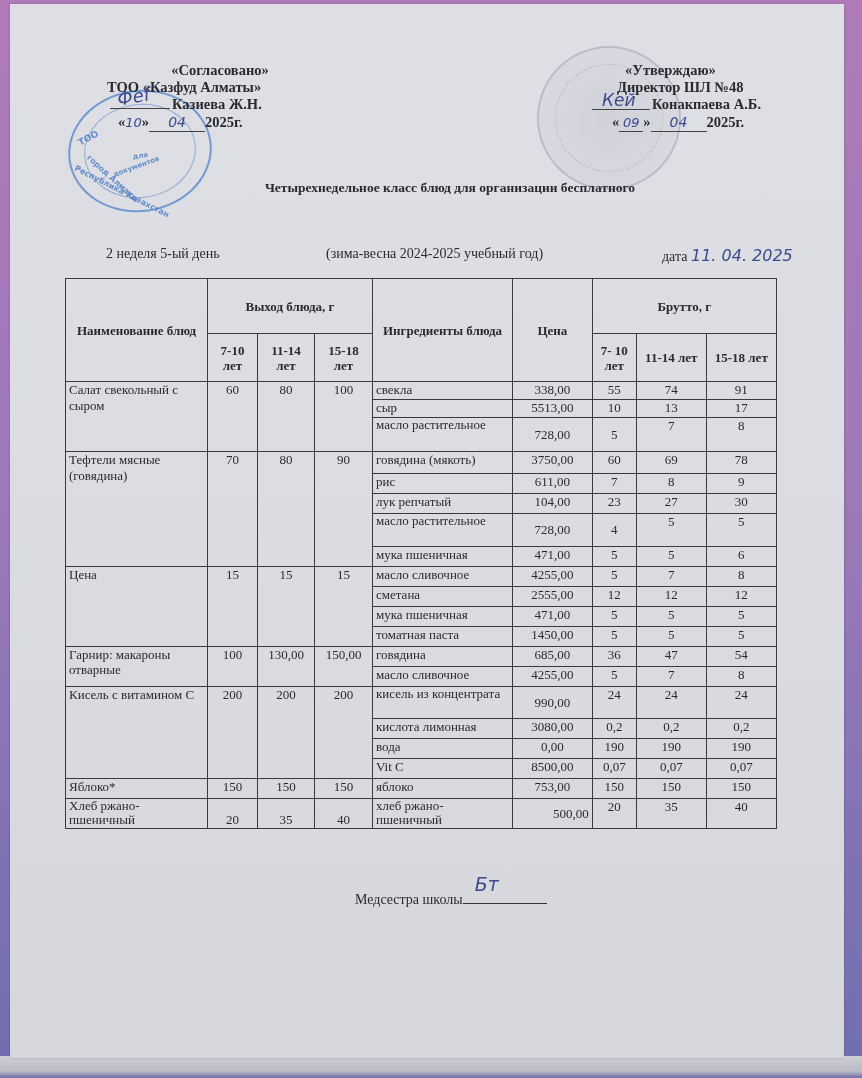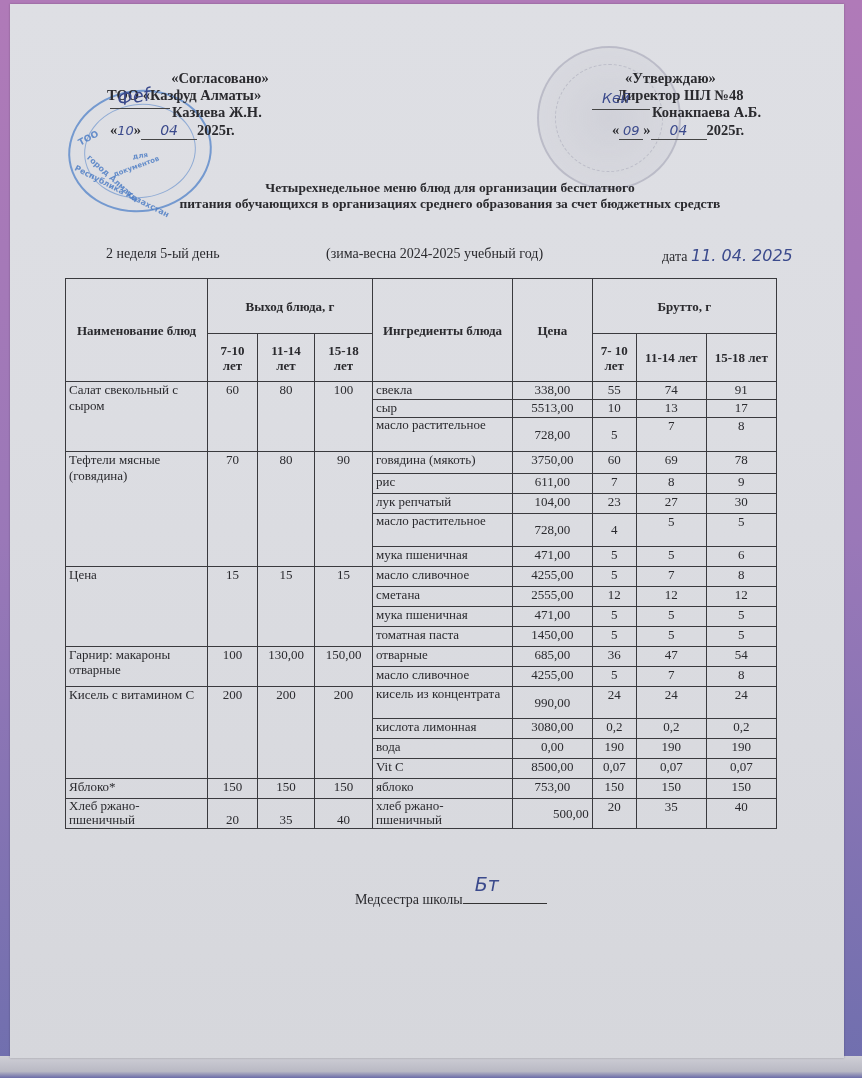--- a/index.html
+++ b/index.html
@@ -12,21 +12,21 @@
   .backdrop-bottom {
     position:absolute; left:0; right:0; bottom:0; height:22px;
     background: linear-gradient(180deg,#cfcfd6 0%,#b9b9c4 70%,#6b6ca8 100%);
   }
   .sheet {
     position:absolute; left:10px; top:4px; width:834px; height:1054px;
     background: linear-gradient(180deg,#dedfe4 0%,#dcdde2 40%,#d6d7dc 100%);
     box-shadow: 0 0 2px rgba(0,0,0,0.25);
   }
   .abs { position:absolute; }
-  .approval-block { font-size:14.5px; line-height:17px; font-weight:bold; text-align:left;margin-top:8px; }
+  .approval-block { font-size:14.5px; line-height:17px; font-weight:bold; text-align:left; }
   .stamp {
     position:absolute; border-radius:50%;
   }
   .stamp-left {
     left:58px; top:86px; width:140px; height:118px;
     border:2.5px solid rgba(80,130,200,0.75);
     transform: rotate(-8deg);
   }
   .stamp-left .inner {
     position:absolute; left:14px; top:12px; right:14px; bottom:12px;
@@ -78,35 +78,34 @@
   </div>
   <div class="stamp stamp-right">
     <div class="inner"></div>
   </div>
 
   <div class="abs approval-block" style="left:140px;top:58px;text-align:center;width:140px;">«Согласовано»</div>
   <div class="abs approval-block" style="left:97px;top:75px;">ТОО «Казфуд Алматы»</div>
   <div class="abs approval-block" style="left:162px;top:92px;">Казиева Ж.Н.</div>
   <div class="abs" style="left:100px;top:104px;width:60px;border-bottom:1px solid #444;"></div>
   <div class="sig" style="left:107px;top:82px;font-size:18px;transform:rotate(-10deg);">Фef</div>
-  <div class="abs approval-block" style="left:100px;top:110px;">
+  <div class="abs approval-block" style="left:108px;top:110px;">
     <span>«</span><span class="sig" style="position:relative;font-size:13px;font-weight:normal;">10</span><span>»</span><span style="display:inline-block;width:56px;border-bottom:1px solid #444;text-align:center;"><span class="sig" style="position:relative;font-size:14px;font-weight:normal;">04</span></span><span>2025г.</span>
   </div>
 
   <div class="abs approval-block" style="left:615px;top:58px;">«Утверждаю»</div>
   <div class="abs approval-block" style="left:607px;top:75px;">Директор ШЛ №48</div>
   <div class="abs" style="left:582px;top:105px;width:58px;border-bottom:1px solid #444;"></div>
-  <div class="sig" style="left:592px;top:86px;font-size:14px;">Кей</div>
+  <div class="sig" style="left:592px;top:86px;font-size:17px;">Кей</div>
   <div class="abs approval-block" style="left:642px;top:92px;">Конакпаева А.Б.</div>
   <div class="abs approval-block" style="left:602px;top:110px;">
     <span>«</span><span style="display:inline-block;width:24px;border-bottom:1px solid #444;text-align:center;"><span class="sig" style="position:relative;font-size:13px;font-weight:normal;">09</span></span><span>»</span><span style="display:inline-block;width:56px;border-bottom:1px solid #444;text-align:center;"><span class="sig" style="position:relative;font-size:14px;font-weight:normal;">04</span></span><span>2025г.</span>
   </div>
 
-  <div class="title-block" style="top:176px;left:90px;">Четырехнедельное меню блюд для организации бесплатного</div>
-  <div class="title-block" style="top:192px;left:90px;">питания обучающихся в организациях среднего образования за счет бюджетных средств</div>
+  <div class="title-block" style="top:176px;left:90px;">Четырехнедельное класс блюд для организации бесплатного</div>
 
   <div class="meta-line" style="left:96px;">2 неделя 5-ый день</div>
   <div class="meta-line" style="left:316px;">(зима-весна 2024-2025 учебный год)</div>
   <div class="meta-line" style="left:652px;">
     <span>дата</span>
     <span class="sig" style="position:relative;font-size:16px;">11. 04. 2025</span>
   </div>
 
   <table class="menu" style="left:55px;top:274px;">
     <colgroup>
@@ -236,21 +235,21 @@
         <td class="c">5</td>
         <td class="c">5</td>
         <td class="c">5</td>
       </tr>
 
       <tr style="height:20px;">
         <td rowspan="2" style="line-height:15px;">Гарнир: макароны отварные</td>
         <td rowspan="2" class="c">100</td>
         <td rowspan="2" class="c">130,00</td>
         <td rowspan="2" class="c">150,00</td>
-        <td>отварные</td>
+        <td>говядина</td>
         <td class="r">685,00</td>
         <td class="c">36</td>
         <td class="c">47</td>
         <td class="c">54</td>
       </tr>
       <tr style="height:20px;">
         <td>масло сливочное</td>
         <td class="r">4255,00</td>
         <td class="c">5</td>
         <td class="c">7</td>

